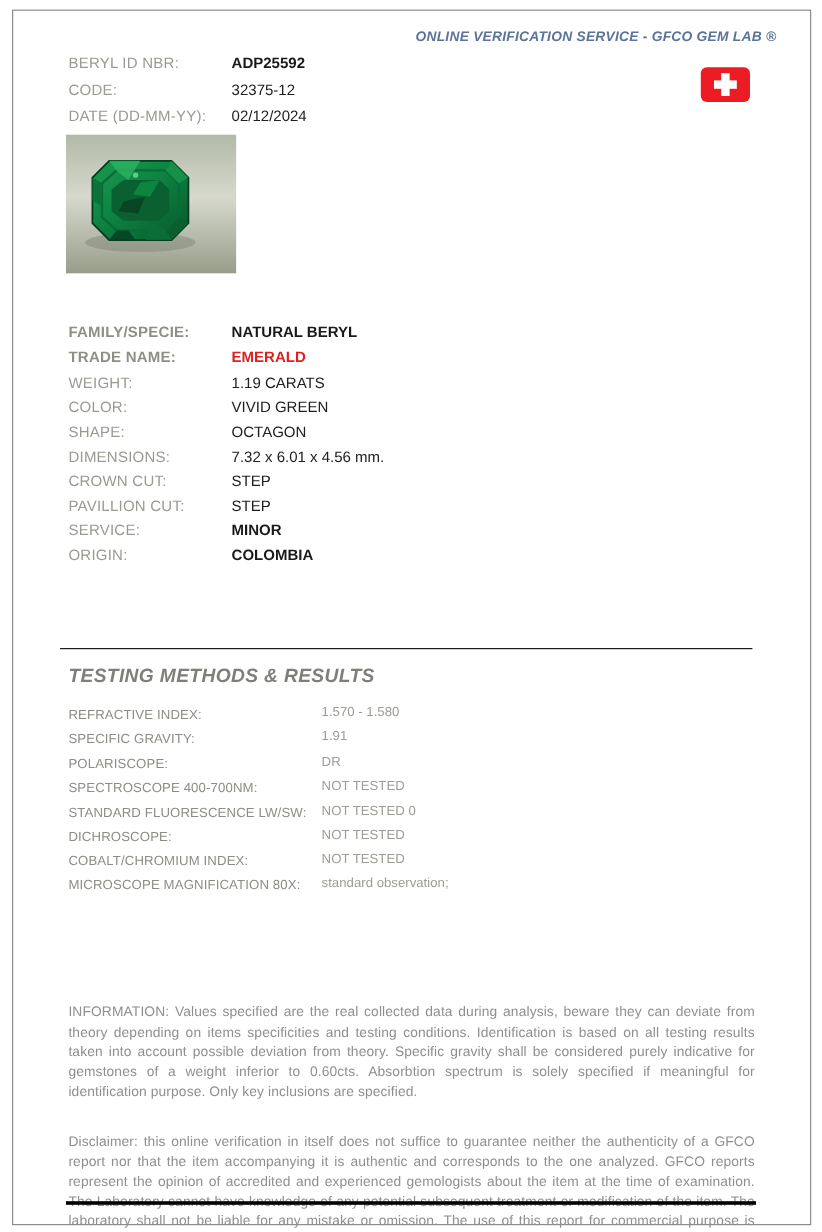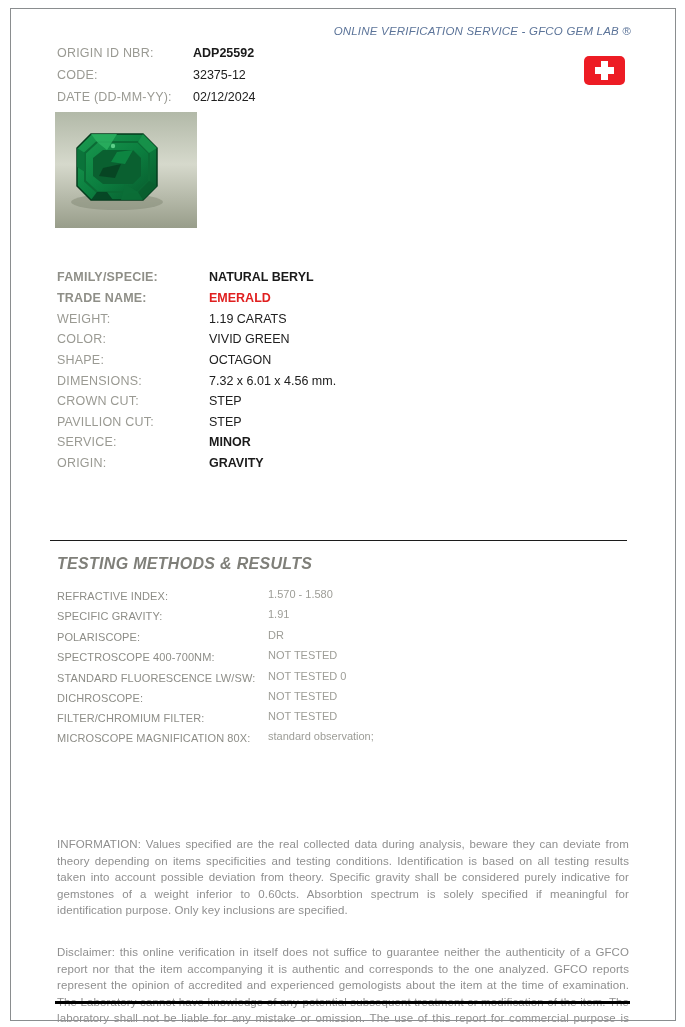--- a/index.html
+++ b/index.html
@@ -6,35 +6,35 @@
   body{
     width:685px;height:1027px;position:relative;background:#ffffff;
     font-family:"Liberation Sans",sans-serif;overflow:hidden;
     -webkit-font-smoothing:antialiased;
   }
   .page-frame{
     position:absolute;left:10px;top:8px;width:664px;height:1011px;
     border:1px solid #8a8d8f;background:#ffffff;
   }
   .report-title{
-    position:absolute;top:25px;right:54px;
-    font-size:11.5px;font-weight:normal;font-style:italic;
+    position:absolute;top:25px;right:38px;
+    font-size:11.5px;font-weight:bold;font-style:italic;
     color:#5c7499;letter-spacing:0.2px;white-space:nowrap;text-align:right;
   }
   .row{position:absolute;left:57px;white-space:nowrap;font-size:12.5px;line-height:15px;}
   .row .lbl{display:inline-block;color:#9a9a93;letter-spacing:0.2px;}
   .row .val{position:absolute;left:136px;top:0;color:#202020;}
   .lbl-bold{font-weight:bold;color:#8f8f88 !important;}
   .val-bold{font-weight:bold;color:#1a1a1a !important;}
   .val-red{font-weight:bold;color:#e01f1f !important;}
 
   
   .meta-row .val{left:136px;}
   
-  .spec-row .val{left:136px;margin-left:16px;}
+  .spec-row .val{left:136px;}
 
   
   .flag{
     position:absolute;left:584px;top:56px;width:41px;height:29px;
     background:#ed1c24;border-radius:5px;
   }
   .flag .bar-v{position:absolute;left:17px;top:5px;width:7px;height:19px;background:#ffffff;}
   .flag .bar-h{position:absolute;left:11px;top:11px;width:19px;height:7px;background:#ffffff;}
 
   
@@ -60,21 +60,21 @@
   .bottom-rule{position:absolute;left:55px;top:1001px;width:575px;height:3px;background:#000000;}
 </style>
 </head>
 <body>
 
 <div class="page-frame"></div>
 
 <div class="report-title">ONLINE VERIFICATION SERVICE - GFCO GEM LAB ®</div>
 
 <div class="row meta-row" style="top:46px">
-  <span class="lbl">ORIGIN ID NBR:</span>
+  <span class="lbl">BERYL ID NBR:</span>
   <span class="val val-bold">ADP25592</span>
 </div>
 <div class="row meta-row" style="top:68px">
   <span class="lbl">CODE:</span>
   <span class="val">32375-12</span>
 </div>
 <div class="row meta-row" style="top:90px">
   <span class="lbl">DATE (DD-MM-YY):</span>
   <span class="val">02/12/2024</span>
 </div>
@@ -151,21 +151,21 @@
 <div class="row spec-row" style="top:415px">
   <span class="lbl">PAVILLION CUT:</span>
   <span class="val">STEP</span>
 </div>
 <div class="row spec-row" style="top:435px">
   <span class="lbl">SERVICE:</span>
   <span class="val val-bold">MINOR</span>
 </div>
 <div class="row spec-row" style="top:456px">
   <span class="lbl">ORIGIN:</span>
-  <span class="val val-bold">GRAVITY</span>
+  <span class="val val-bold">COLOMBIA</span>
 </div>
 
 <div class="sep-line"></div>
 <div class="section-title">TESTING METHODS &amp; RESULTS</div>
 
 <div class="row test-row" style="top:589px">
   <span class="lbl">REFRACTIVE INDEX:</span>
   <span class="val">1.570 - 1.580</span>
 </div>
 <div class="row test-row" style="top:609px">
@@ -182,21 +182,21 @@
 </div>
 <div class="row test-row" style="top:671px">
   <span class="lbl">STANDARD FLUORESCENCE LW/SW:</span>
   <span class="val">NOT TESTED 0</span>
 </div>
 <div class="row test-row" style="top:691px">
   <span class="lbl">DICHROSCOPE:</span>
   <span class="val">NOT TESTED</span>
 </div>
 <div class="row test-row" style="top:711px">
-  <span class="lbl">FILTER/CHROMIUM FILTER:</span>
+  <span class="lbl">COBALT/CHROMIUM INDEX:</span>
   <span class="val">NOT TESTED</span>
 </div>
 <div class="row test-row" style="top:731px">
   <span class="lbl">MICROSCOPE MAGNIFICATION 80X:</span>
   <span class="val">standard observation;</span>
 </div>
 
 <p class="note note-info">INFORMATION: Values specified are the real collected data during analysis, beware they can deviate from theory depending on items specificities and testing conditions. Identification is based on all testing results taken into account possible deviation from theory. Specific gravity shall be considered purely indicative for gemstones of a weight inferior to 0.60cts. Absorbtion spectrum is solely specified if meaningful for identification purpose. Only key inclusions are specified.</p>
 <p class="note note-disclaimer">Disclaimer: this online verification in itself does not suffice to guarantee neither the authenticity of a GFCO report nor that the item accompanying it is authentic and corresponds to the one analyzed. GFCO reports represent the opinion of accredited and experienced gemologists about the item at the time of examination. The Laboratory cannot have knowledge of any potential subsequent treatment or modification of the item. The laboratory shall not be liable for any mistake or omission. The use of this report for commercial purpose is solely under the responsibility of the trader.</p>
 

